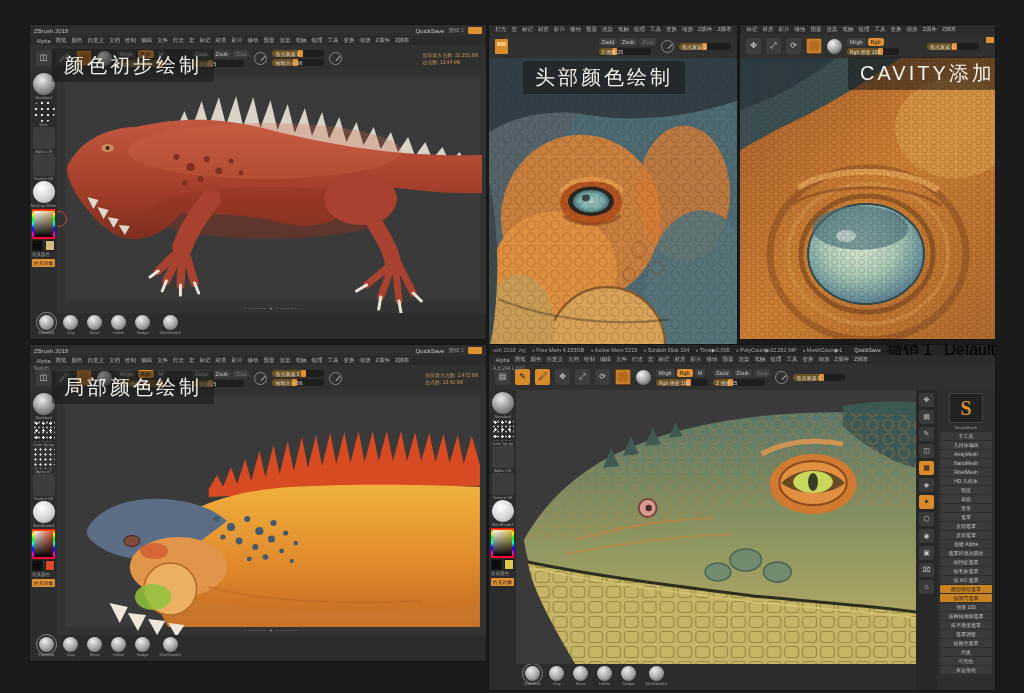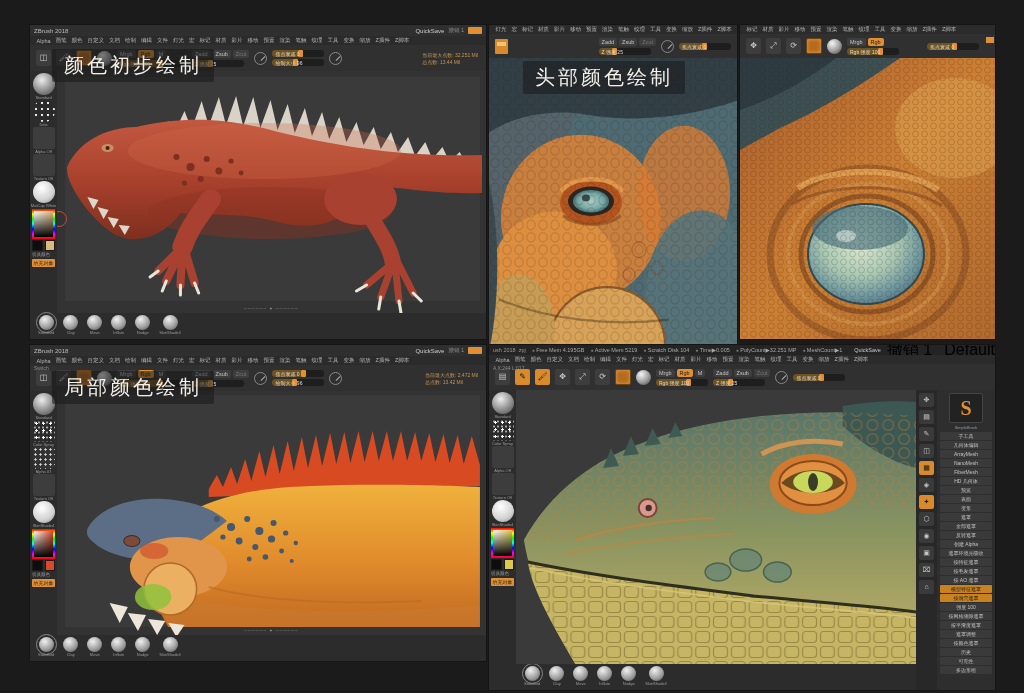--- a/index.html
+++ b/index.html
@@ -389,20 +389,21 @@
         <div class="sl w2">
             <i style="width:48%"></i>
             <b style="left:48%"></b>
             <span>焦点衰减 0</span>
           </div>
       </div>
       <div class="edgechip">
           <span class="oc"></span>
         </div>
     </div>
+    <div class="caption" style="left:108px;top:32px;">CAVITY添加</div>
     <div class="canvwrap" style="position:absolute;left:0;top:33px;right:0;bottom:0;">
       <svg viewBox="0 0 255 281" preserveAspectRatio="none">
         <defs>
           <linearGradient id="trbg" x1="0" y1="0" x2="1" y2="1">
               <stop offset="0" stop-color="#a85c2c"></stop>
               <stop offset=".5" stop-color="#cc8034"></stop>
               <stop offset="1" stop-color="#b06a2e"></stop>
             </linearGradient>
           <radialGradient id="dome" cx=".45" cy=".4" r=".65">
               <stop offset="0" stop-color="#dcead2"></stop>

